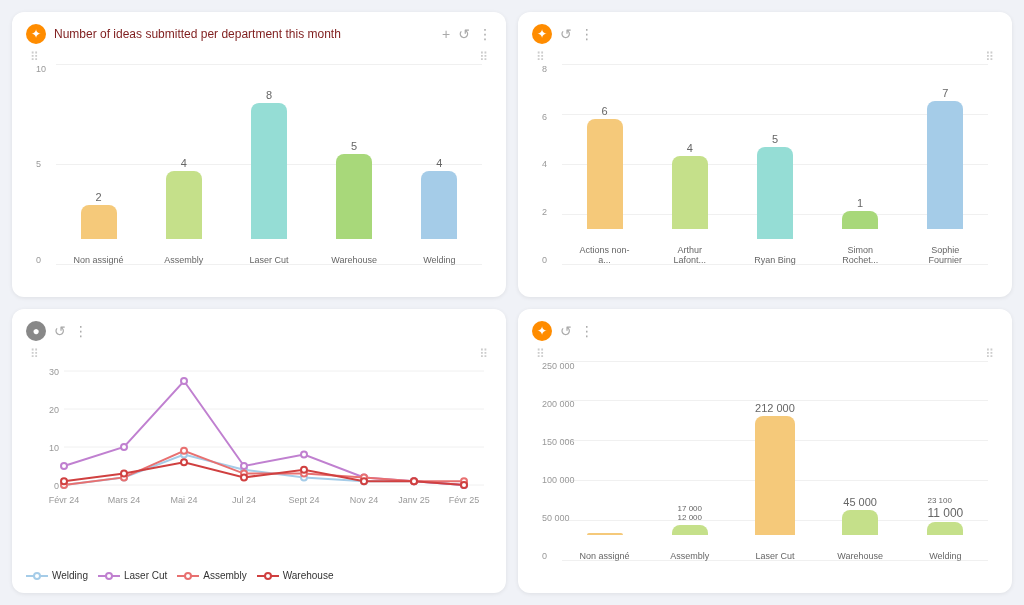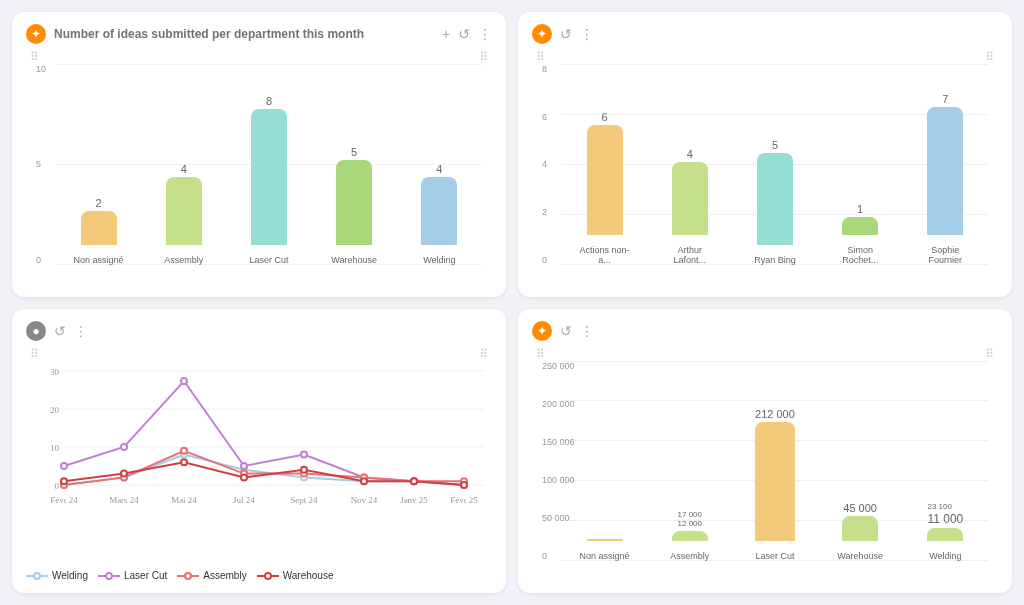--- a/index.html
+++ b/index.html
@@ -38,22 +38,22 @@
       width: 20px;
       height: 20px;
       border-radius: 50%;
       display: flex; align-items: center; justify-content: center;
       font-size: 12px;
     }
     .icon-orange { background: #ff8c00; color: white; }
     .icon-gray { background: #888; color: white; }
     .card-title {
       font-size: 12px;
-      font-weight: 700;
-      color: #737373;
+      font-weight: 400;
+      color: #7f1d1d;
       flex: 1;
     }
     .card-actions {
       display: flex;
       gap: 8px;
       color: #999;
       font-size: 14px;
     }
     .card-actions span {
       cursor: pointer;
@@ -124,21 +124,21 @@
       margin-bottom: 2px;
     }
     .bar {
       border-radius: 8px 8px 0 0;
       min-width: 36px;
     }
     .bar-label {
       font-size: 9px;
       color: #666;
       text-align: center;
-      margin-top: 10px;
+      margin-top: 16px;
       width: 52px;
       word-wrap: break-word;
     }
     .legend {
       display: flex;
       flex-wrap: wrap;
       gap: 10px;
       margin-top: 4px;
       font-size: 10px;
     }
@@ -277,21 +277,21 @@
       <div class="card-icon icon-gray" style="background:#888;">●</div>
       <div class="card-actions">
         <span>↺</span>
         <span>⋮</span>
       </div>
     </div>
     <div style="display:flex;justify-content:space-between;padding:0 4px;">
       <span style="color:#ccc;font-size:12px;">⠿</span>
       <span style="color:#ccc;font-size:12px;">⠿</span>
     </div>
-    <div style="flex:1;position:relative;font-family:Liberation Serif, serif;">
+    <div style="flex:1;position:relative;">
       <svg width="100%" height="175" viewBox="0 0 460 175" style="overflow:visible;">
 
         <line x1="35" y1="10" x2="455" y2="10" stroke="#f0f0f0" stroke-width="1"></line>
         <line x1="35" y1="48" x2="455" y2="48" stroke="#f0f0f0" stroke-width="1"></line>
         <line x1="35" y1="86" x2="455" y2="86" stroke="#f0f0f0" stroke-width="1"></line>
         <line x1="35" y1="124" x2="455" y2="124" stroke="#f0f0f0" stroke-width="1"></line>
 
         <text x="30" y="14" font-size="9" fill="#999" text-anchor="end">30</text>
         <text x="30" y="52" font-size="9" fill="#999" text-anchor="end">20</text>
         <text x="30" y="90" font-size="9" fill="#999" text-anchor="end">10</text>

